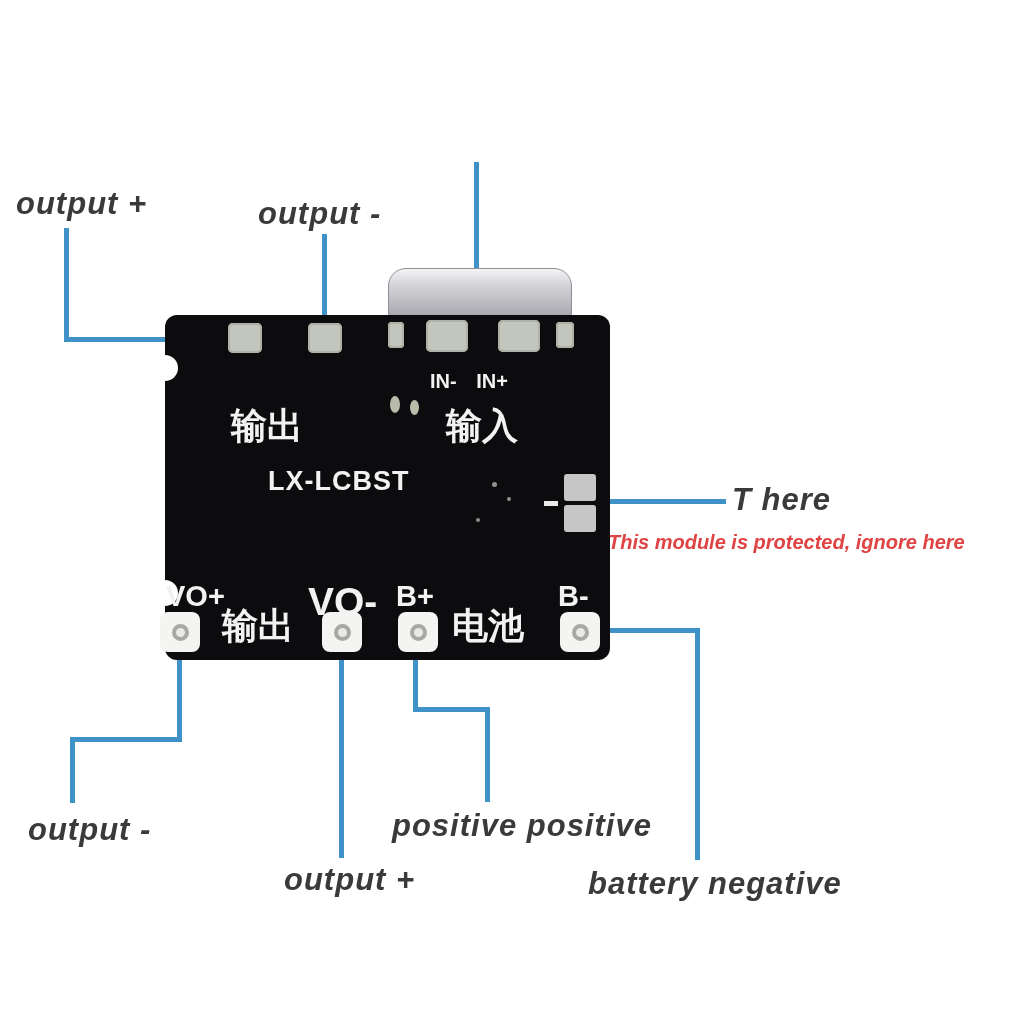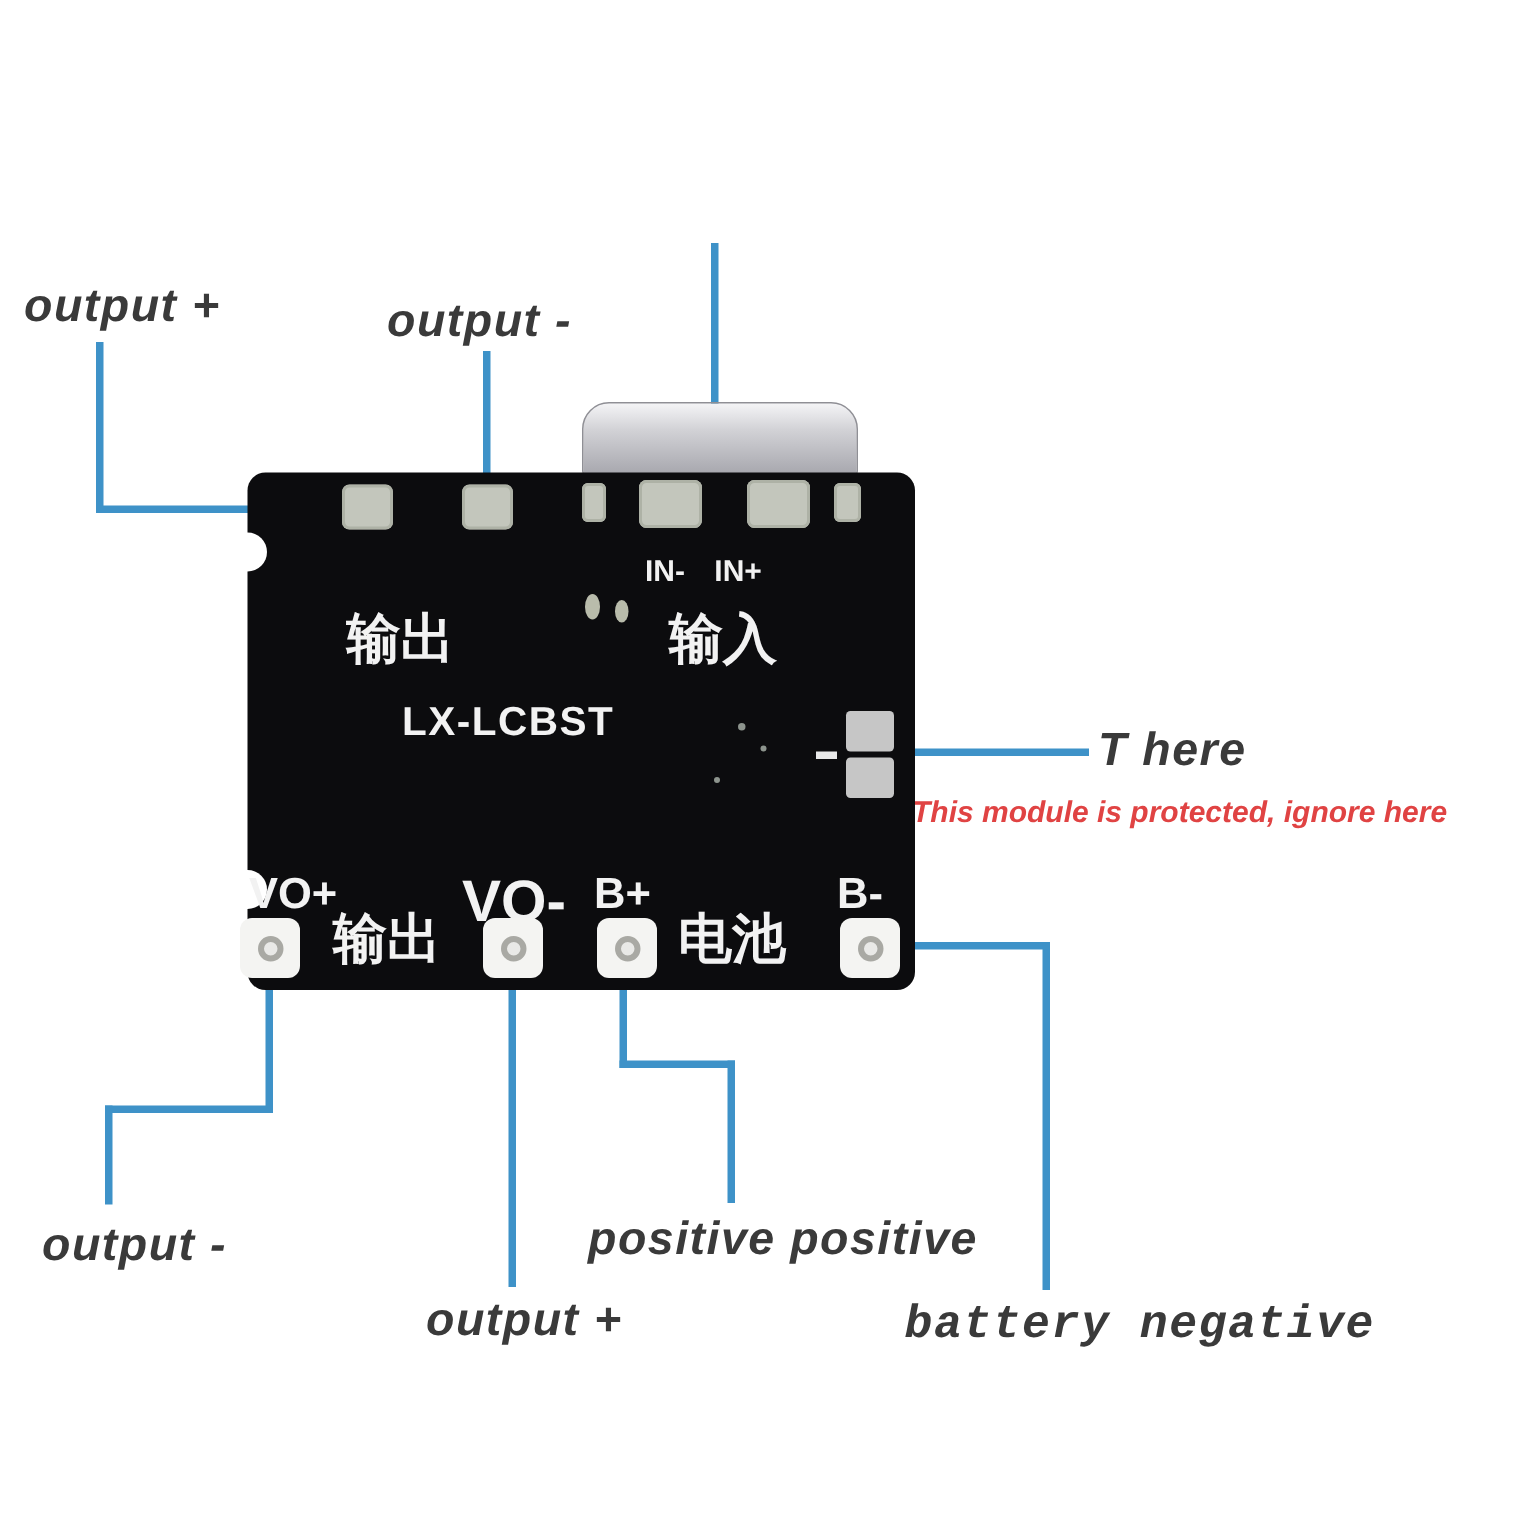--- a/index.html
+++ b/index.html
@@ -126,15 +126,15 @@
   <div class="line" style="left:339px; top:648px; width:5px; height:210px;"></div>
   <div class="lbl" style="left:284px; top:862px;">output +</div>
 
   <div class="line" style="left:413px; top:650px; width:5px; height:62px;"></div>
   <div class="line" style="left:413px; top:707px; width:77px; height:5px;"></div>
   <div class="line" style="left:485px; top:707px; width:5px; height:95px;"></div>
   <div class="lbl" style="left:392px; top:808px;">positive positive</div>
 
   <div class="line" style="left:598px; top:628px; width:102px; height:5px;"></div>
   <div class="line" style="left:695px; top:628px; width:5px; height:232px;"></div>
-  <div class="lbl" style="left:603px; top:866px;font-family:Liberation Mono, monospace;">battery negative</div>
+  <div class="lbl" style="left:588px; top:866px;">battery negative</div>
 
 </div>
 
 </body></html>

